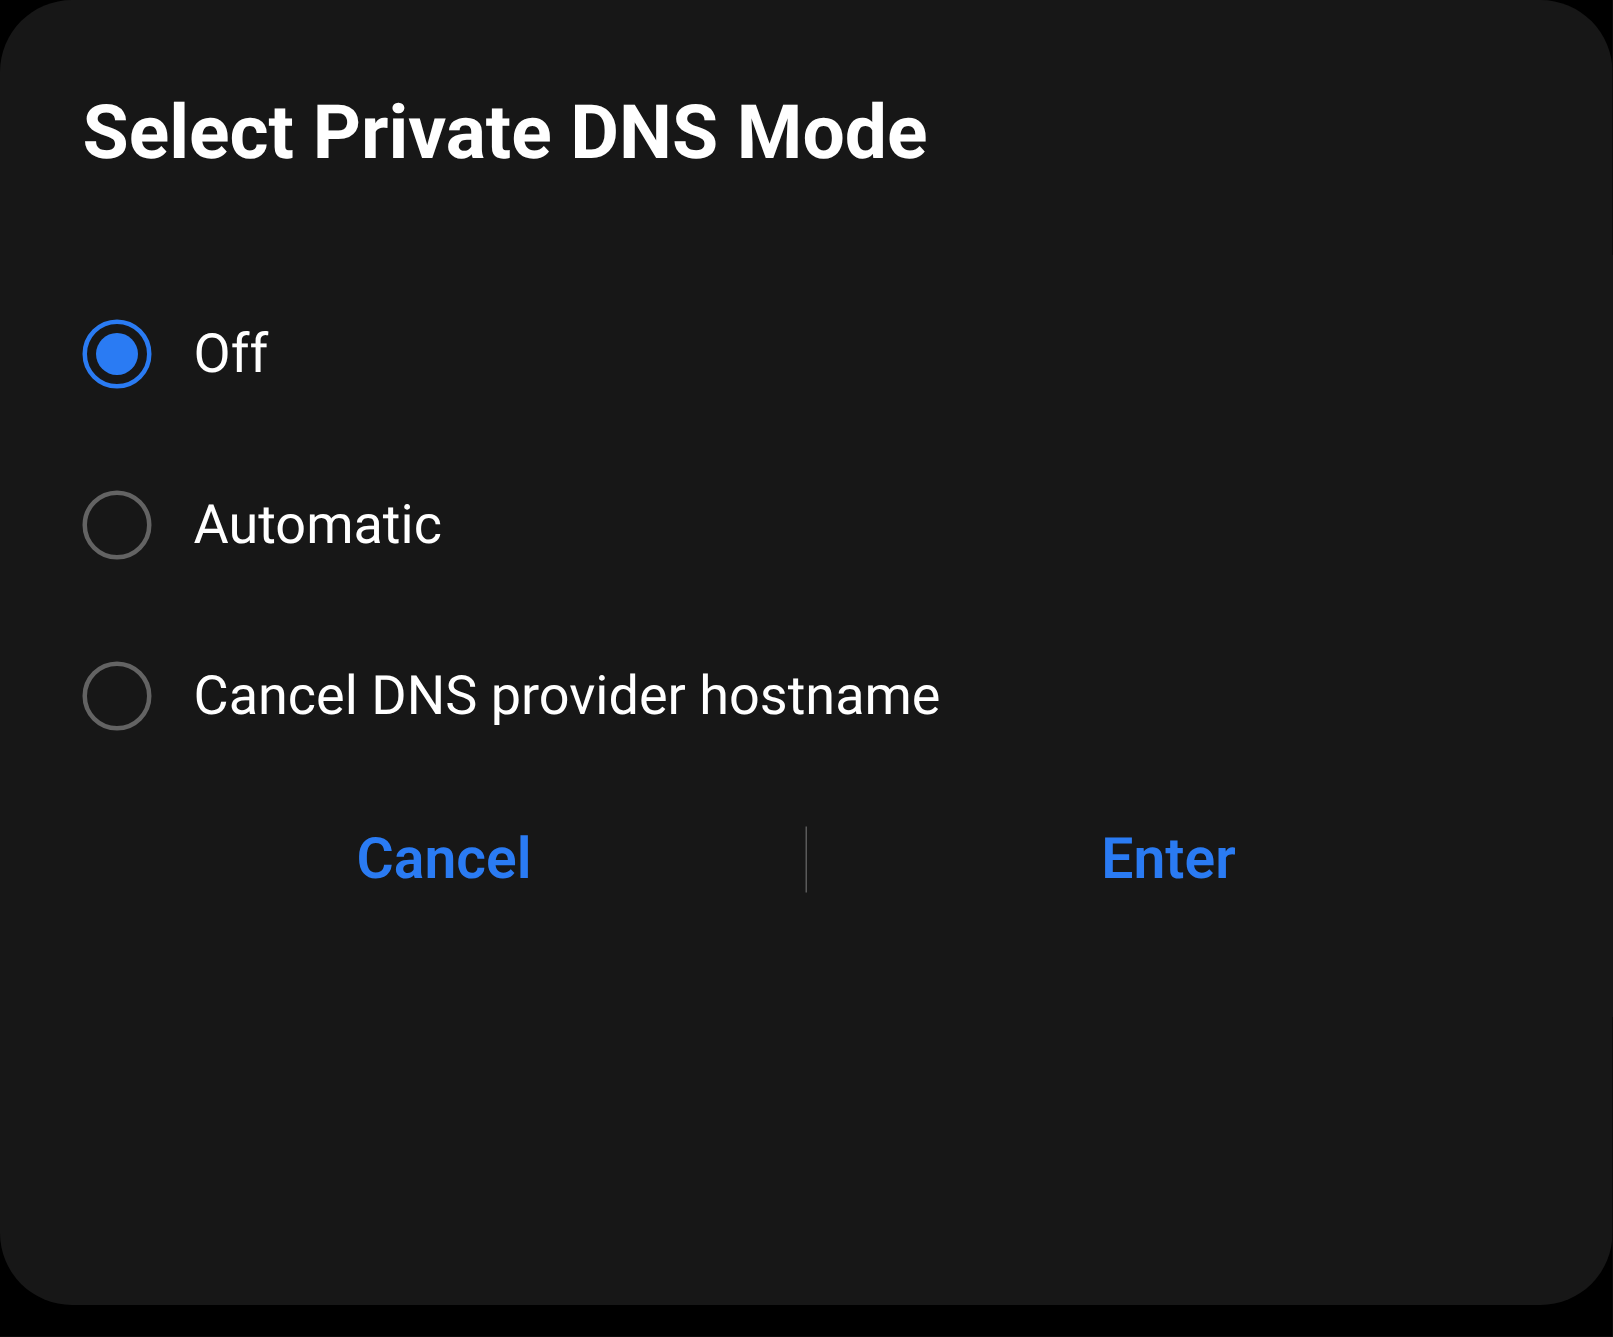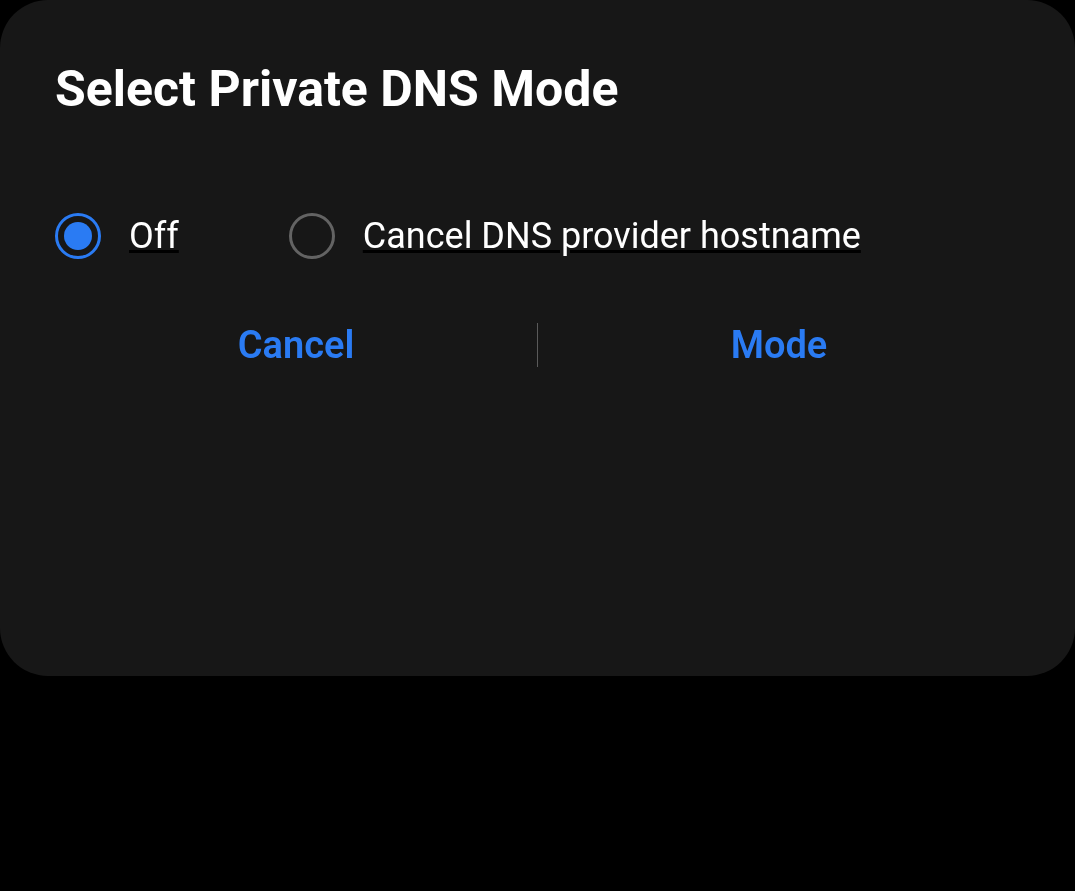--- a/index.html
+++ b/index.html
@@ -15,38 +15,37 @@
       height: 891px;
       display: flex;
       align-items: flex-start;
       justify-content: center;
     }
 
     .dialog {
       background: #171717;
       border-radius: 48px;
       width: 1075px;
-      height: 676px;
+      height: 870px;
       padding: 60px 55px 30px 55px;
       display: flex;
       flex-direction: column;
     }
 
     .dialog-title {
       color: #ffffff;
       font-size: 50px;
       font-weight: 700;
       margin-bottom: 95px;
     }
 
     .radio-group {
       display: flex;
-      flex-direction: row;
-      gap: 110px;
-      text-decoration: underline;
+      flex-direction: column;
+      gap: 68px;
     }
 
     .radio-option {
       display: flex;
       align-items: center;
       gap: 28px;
       cursor: pointer;
     }
 
     .radio-button {
@@ -131,26 +130,30 @@
 
 <div class="dialog">
   <h1 class="dialog-title">Select Private DNS Mode</h1>
 
   <div class="radio-group">
     <div class="radio-option">
       <div class="radio-button selected"></div>
       <span class="radio-label">Off</span>
     </div>
 
+    <div class="radio-option">
+      <div class="radio-button"></div>
+      <span class="radio-label">Automatic</span>
+    </div>
 
     <div class="radio-option">
       <div class="radio-button"></div>
       <span class="radio-label">Cancel DNS provider hostname</span>
     </div>
   </div>
 
 
   <div class="dialog-actions">
     <button class="action-button">Cancel</button>
     <div class="divider"></div>
-    <button class="action-button">Mode</button>
+    <button class="action-button">Enter</button>
   </div>
 </div>
 
 </body></html>

